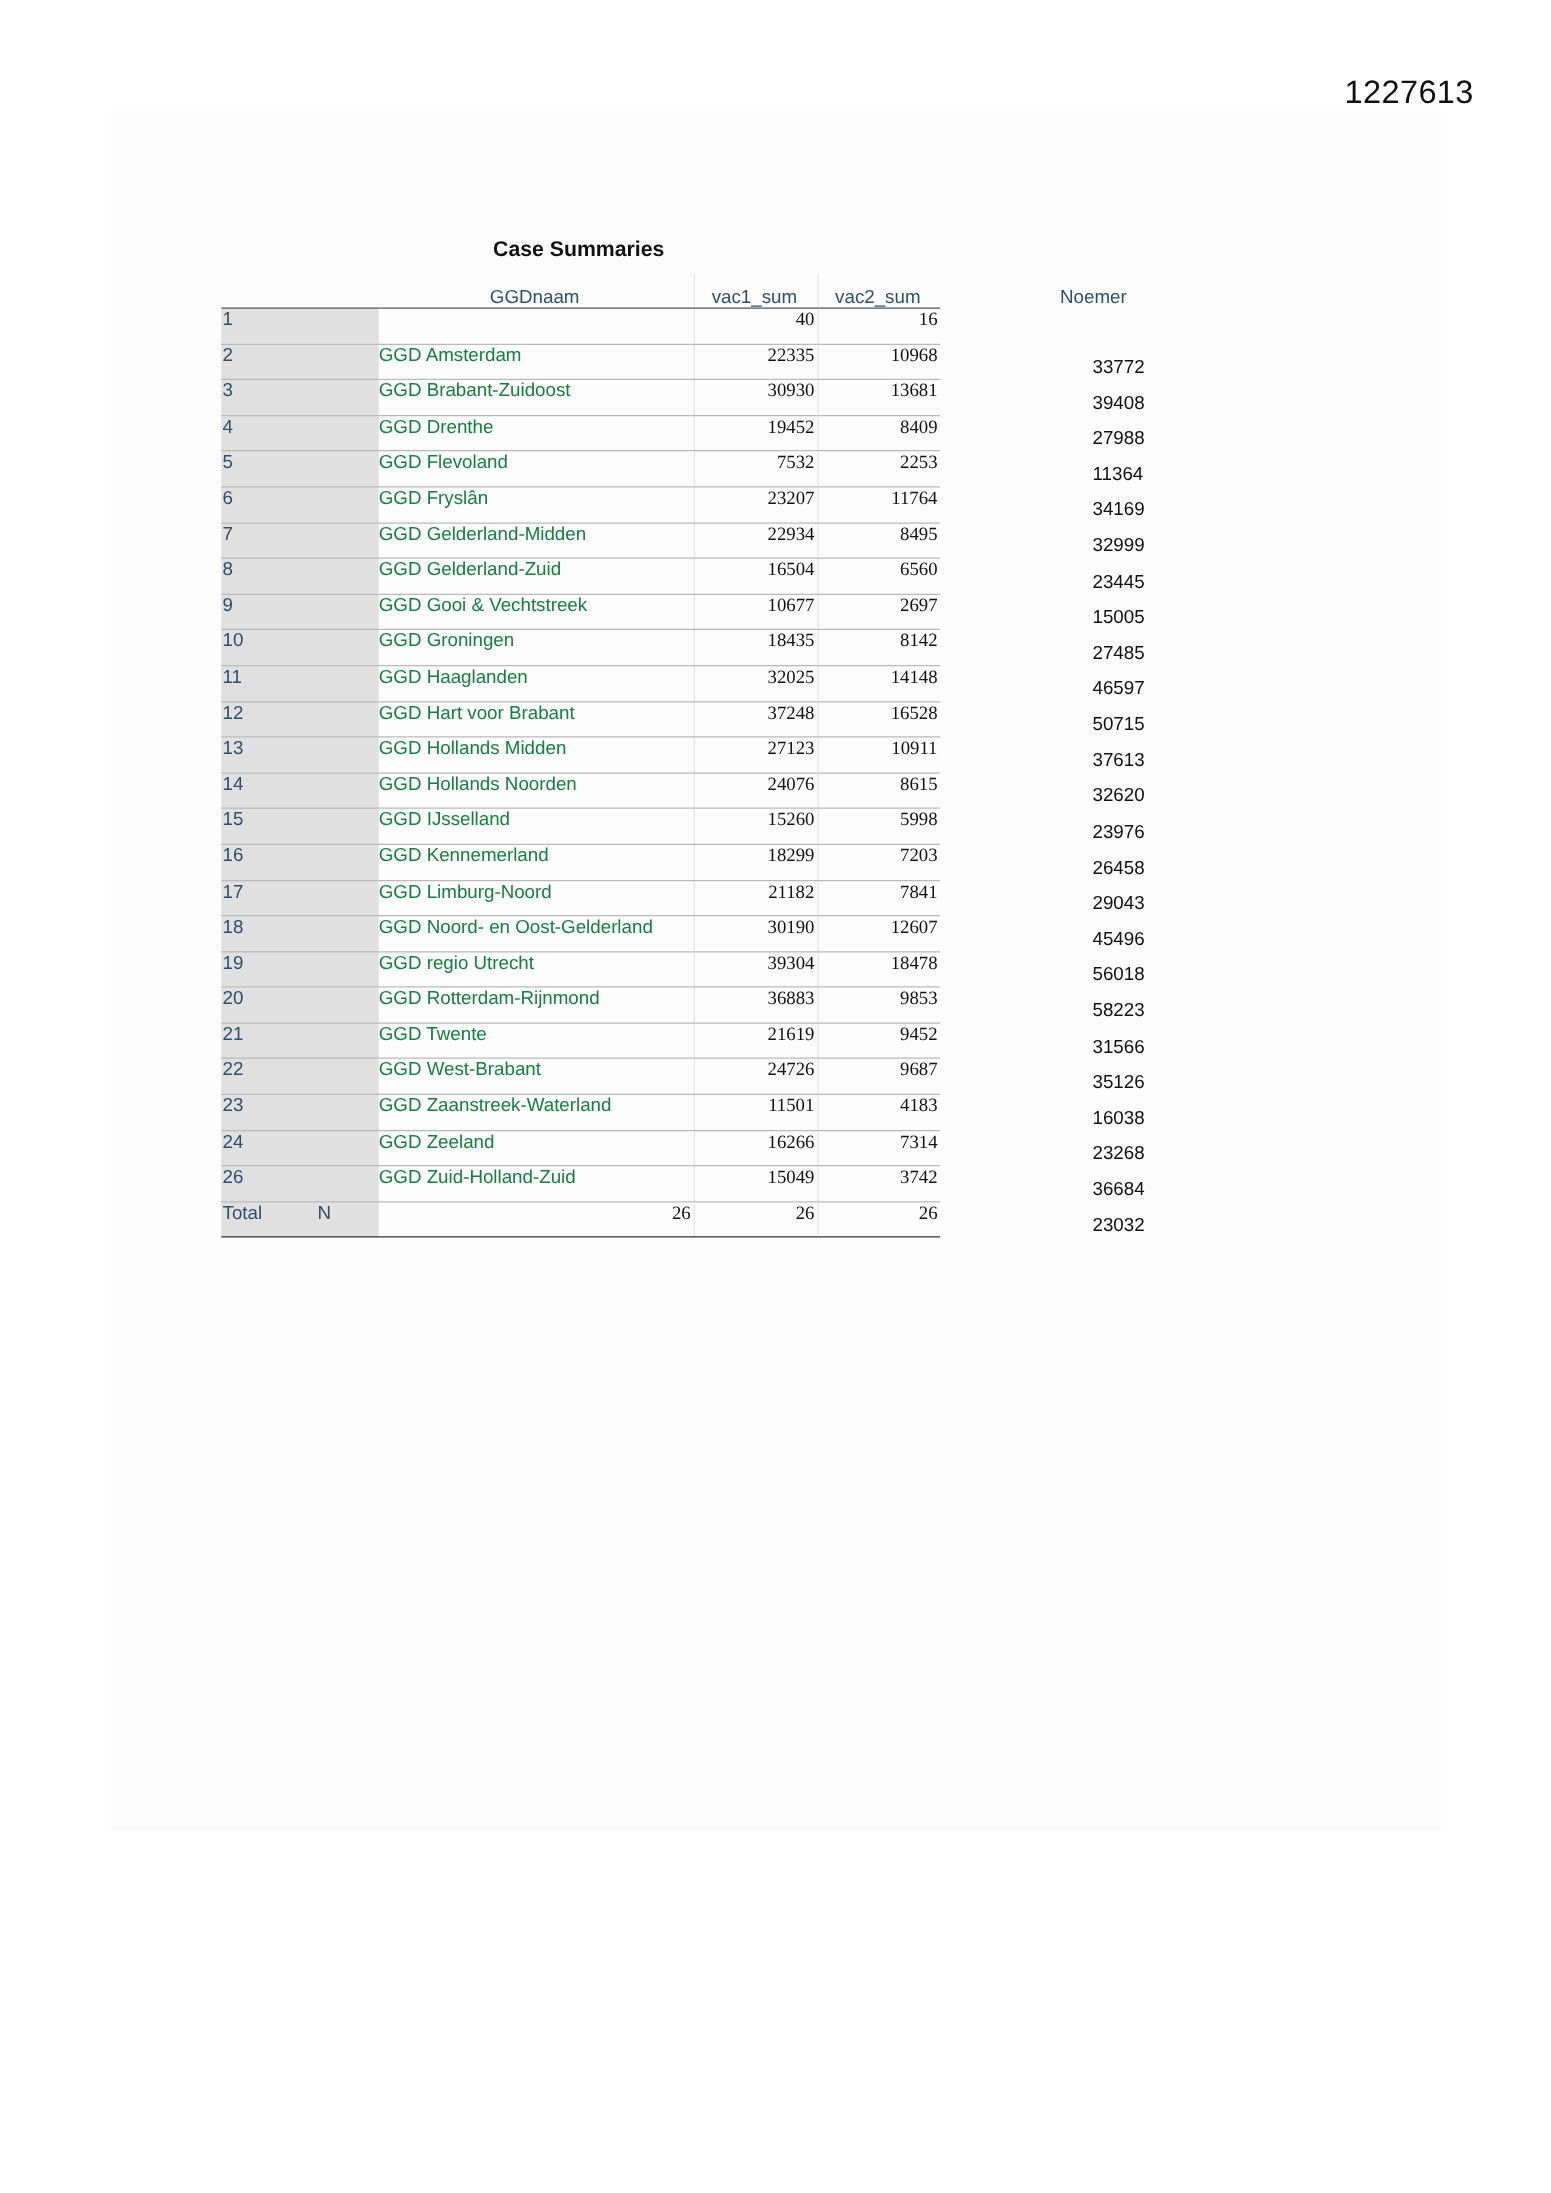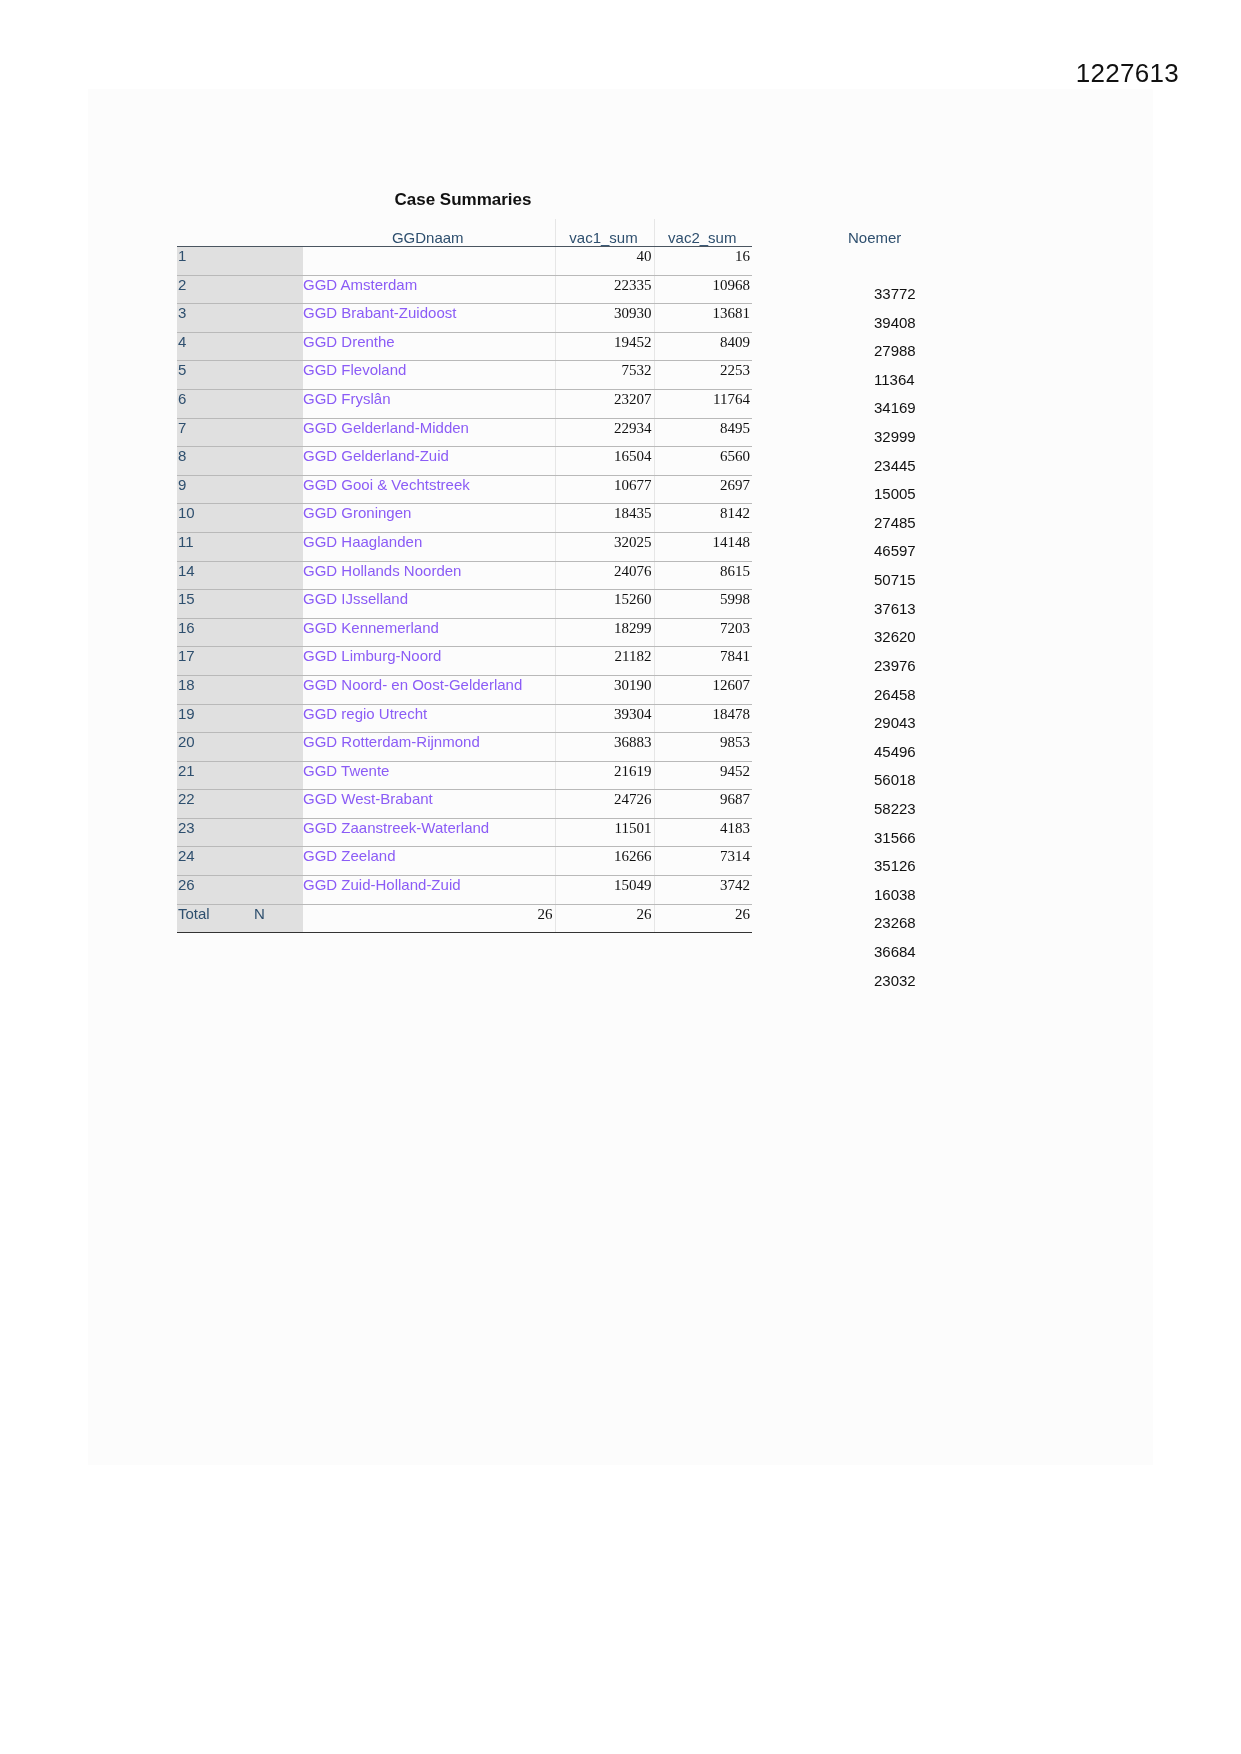--- a/index.html
+++ b/index.html
@@ -68,21 +68,21 @@
       line-height: 18px;
     }
     .summary-table td.label {
       background: #e0e0e0;
       color: #2e4f6e;
       padding-left: 1px;
     }
     .summary-table td.name {
       padding-left: 0;
       border-right: 1px solid #e6e6e6;
-      color: #8b5cf6;
+      color: #15803d;
     }
     .summary-table td.num {
       text-align: right;
       padding-right: 2px;
       color: #111;
       font-family: Liberation Serif, serif;
     }
     .summary-table td.vac1 { border-right: 1px solid #e6e6e6; }
     .summary-table th.vsep { border-right: 1px solid #e6e6e6; }
     .summary-table tr.total-row td {
@@ -195,20 +195,32 @@
         <td class="label">10</td>
         <td class="name">GGD Groningen</td>
         <td class="num vac1">18435</td>
         <td class="num">8142</td>
       </tr>
       <tr>
         <td class="label">11</td>
         <td class="name">GGD Haaglanden</td>
         <td class="num vac1">32025</td>
         <td class="num">14148</td>
+      </tr>
+      <tr>
+        <td class="label">12</td>
+        <td class="name">GGD Hart voor Brabant</td>
+        <td class="num vac1">37248</td>
+        <td class="num">16528</td>
+      </tr>
+      <tr>
+        <td class="label">13</td>
+        <td class="name">GGD Hollands Midden</td>
+        <td class="num vac1">27123</td>
+        <td class="num">10911</td>
       </tr>
       <tr>
         <td class="label">14</td>
         <td class="name">GGD Hollands Noorden</td>
         <td class="num vac1">24076</td>
         <td class="num">8615</td>
       </tr>
       <tr>
         <td class="label">15</td>
         <td class="name">GGD IJsselland</td>

